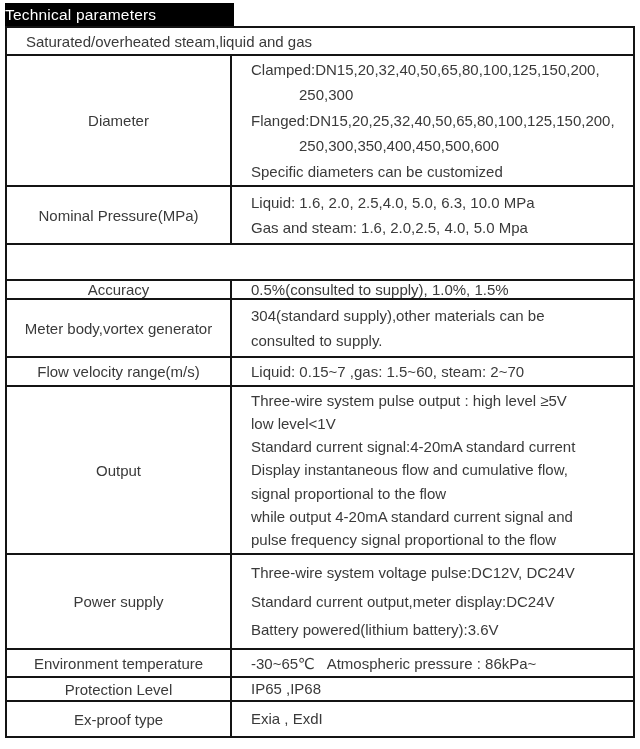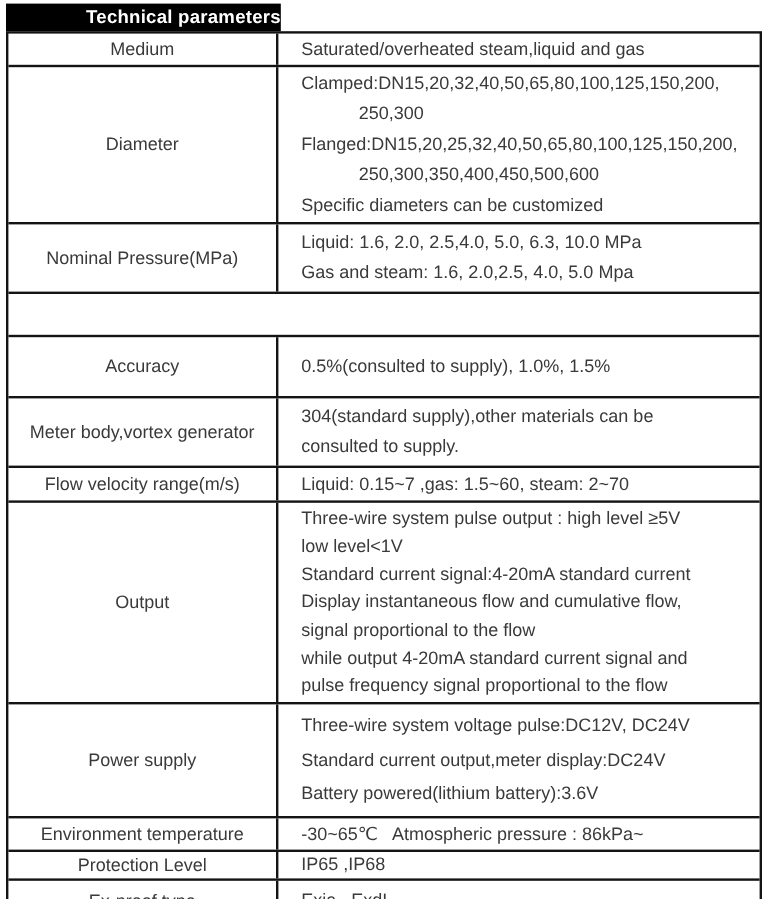--- a/index.html
+++ b/index.html
@@ -8,40 +8,40 @@
     --border:#141414;
     --text:#3a3a3a;
     --page_bg:#ffffff;
   }
   *{margin:0;padding:0;box-sizing:border-box;}
   html,body{width:640px;height:749px;background:var(--page_bg);
     font-family:"Liberation Sans","DejaVu Sans",sans-serif;color:var(--text);}
   .spec-table{position:absolute;left:5px;top:3px;width:630px;}
   .header-row{display:flex;}
   .header-box{width:229px;height:23px;background:var(--header_bg);color:var(--header_text);
-    font-weight:bold;font-size:15.5px;display:flex;align-items:center;justify-content:flex-end;
+    font-weight:normal;font-size:15.5px;display:flex;align-items:center;justify-content:flex-start;
     letter-spacing:.2px;}
   .tbody{border:2px solid var(--border);}
   .trow{display:flex;border-bottom:2px solid var(--border);}
   .trow:last-child{border-bottom:none;}
   .label-cell{flex:0 0 225px;width:225px;border-right:2px solid var(--border);
     display:flex;align-items:center;justify-content:center;text-align:center;
     font-size:15px;padding:0 2px;overflow:hidden;white-space:nowrap;}
   .value-cell{flex:1;display:flex;flex-direction:column;justify-content:center;
     padding:1px 4px 1px 8px;font-size:15px;line-height:25px;overflow:hidden;margin-left:11px;}
   .vline{white-space:nowrap;}
   .cont{padding-left:48px;}
   
   .trow:nth-child(1){height:28px}
   .trow:nth-child(2){height:131px}
   .trow:nth-child(2) .value-cell{line-height:25.4px}
   .trow:nth-child(3){height:58px}
   .trow:nth-child(3) .value-cell{justify-content:center}
   .trow:nth-child(4){height:36px}
-  .trow:nth-child(5){height:51px}
+  .trow:nth-child(5){height:19px}
   .trow:nth-child(6){height:58px}
   .trow:nth-child(7){height:29px}
   .trow:nth-child(8){height:168px}
   .trow:nth-child(8) .value-cell{line-height:23.2px}
   .trow:nth-child(9){height:95px}
   .trow:nth-child(9) .value-cell{justify-content:space-evenly;line-height:22px}
   .trow:nth-child(10){height:28px}
   .trow:nth-child(11){height:24px}
   .trow:nth-child(11) .value-cell{line-height:20px}
   .trow:nth-child(12){height:34px}
@@ -51,21 +51,20 @@
 <body>
 
 <div class="spec-table">
   <div class="header-row">
     <div class="header-box">
       <span>Technical parameters</span>
     </div>
   </div>
   <div class="tbody">
       <div class="trow">
-        <div class="label-cell">Medium</div>
         <div class="value-cell">
           <div class="vline">Saturated/overheated steam,liquid and gas</div>
         </div>
       </div>
       <div class="trow">
         <div class="label-cell">Diameter</div>
         <div class="value-cell">
           <div class="vline">Clamped:DN15,20,32,40,50,65,80,100,125,150,200,</div>
           <div class="vline cont">250,300</div>
           <div class="vline">Flanged:DN15,20,25,32,40,50,65,80,100,125,150,200,</div>

